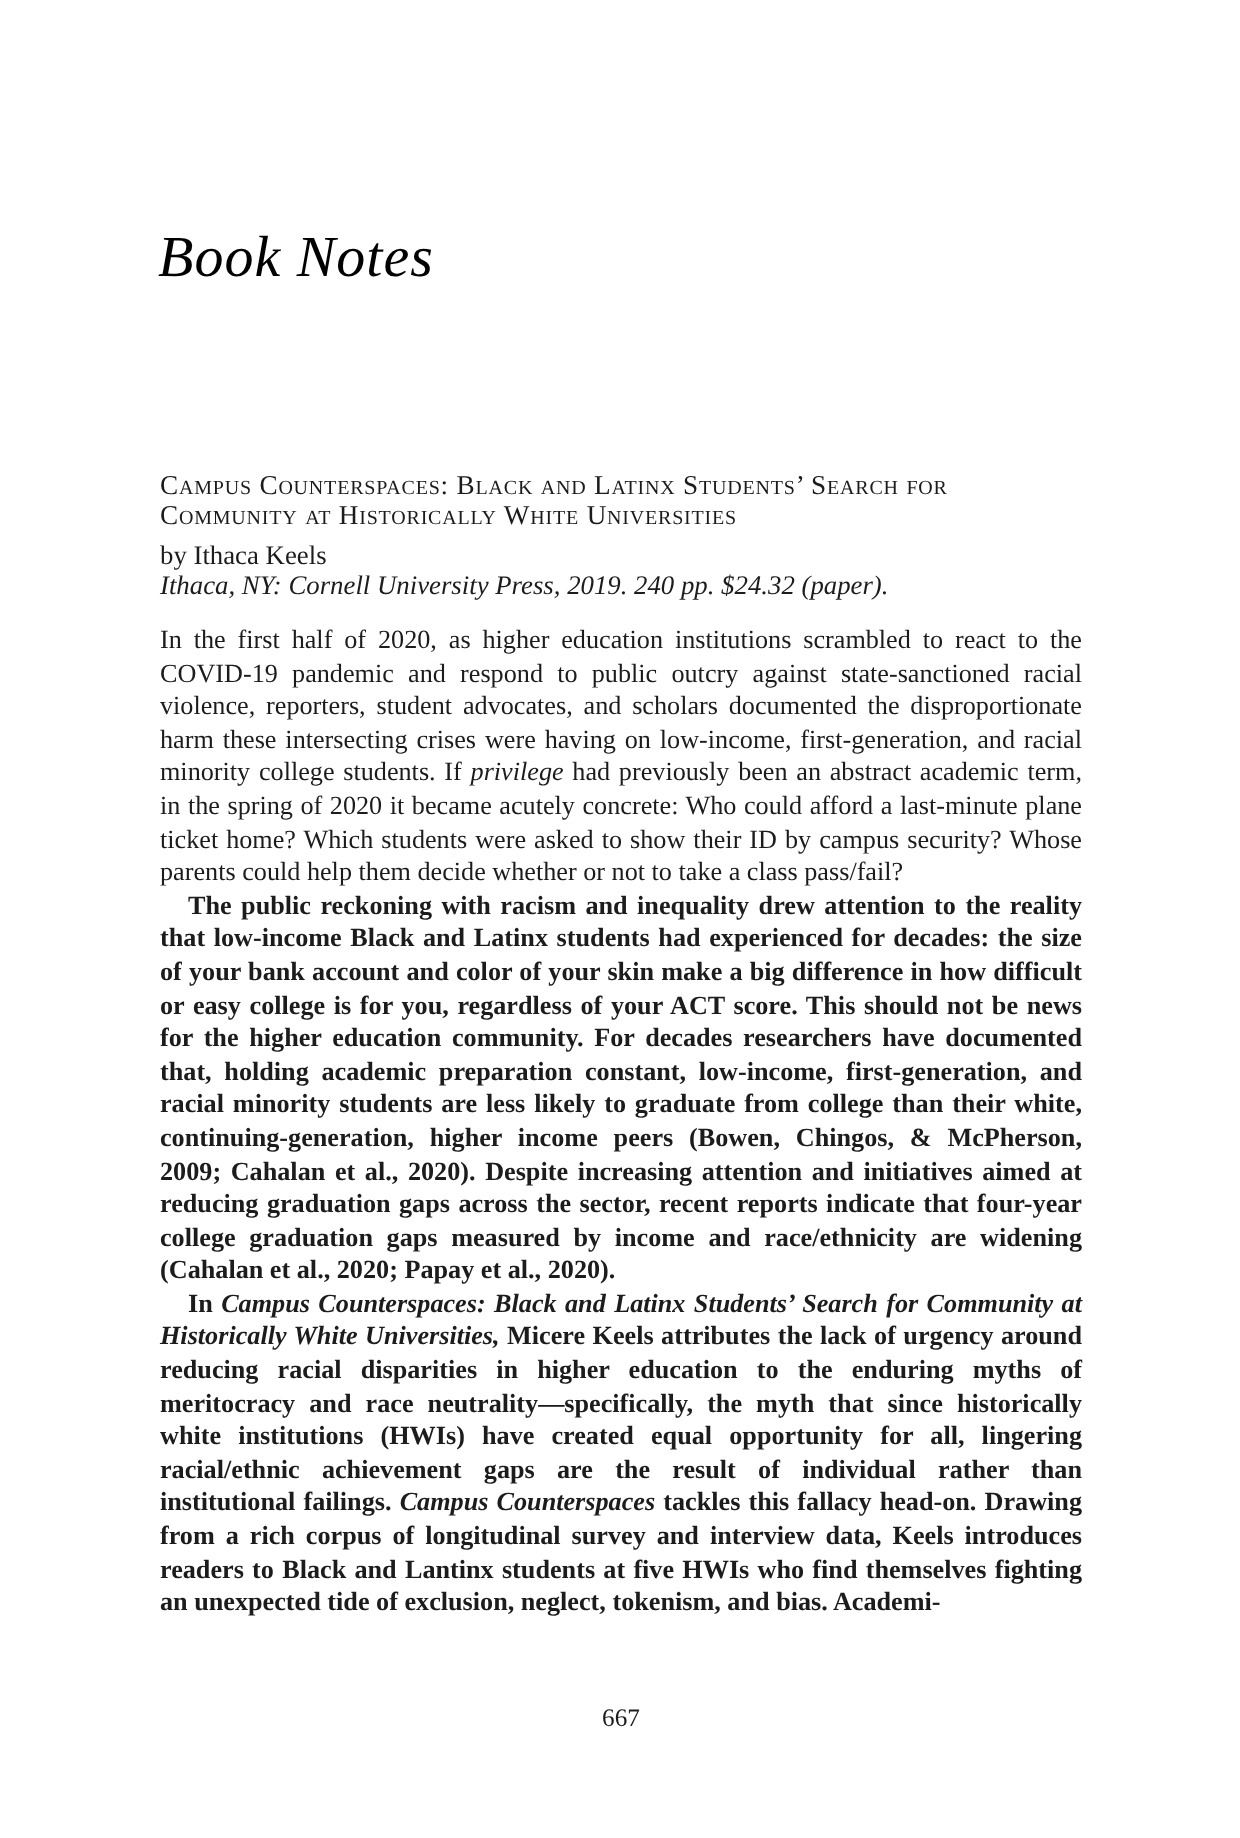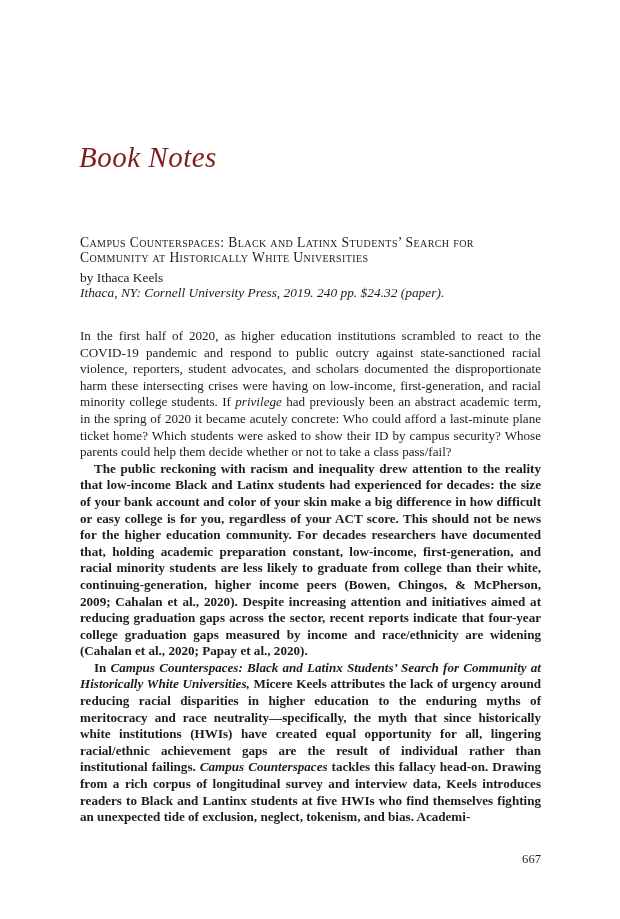--- a/index.html
+++ b/index.html
@@ -18,22 +18,21 @@
     overflow: hidden;
   }
   .book-notes-heading {
     position: absolute;
     left: 79px;
     top: 113px;
     font-size: 29px;
     font-style: italic;
     font-weight: 400;
     letter-spacing: 0.5px;
-    color: #7f1d1d;
-    margin-top: 28px;
+    color: #000000;
   }
   .book-header {
     position: absolute;
     left: 80px;
     top: 236px;
     width: 461px;
   }
   .book-title {
     font-variant: small-caps;
     font-size: 13.6px;
@@ -52,39 +51,38 @@
     font-style: italic;
   }
   .review-body {
     position: absolute;
     left: 80px;
     top: 312px;
     width: 461px;
     font-size: 13.1px;
     line-height: 16.6px;
     text-align: justify;
-    margin-top: 16px;
   }
   .review-body p {
     margin: 0;
     padding: 0;
   }
   .review-body p.indent {
     text-indent: 14px;
     font-weight: bold;
   }
   .review-body em {
     font-style: italic;
   }
   .page-number {
     position: absolute;
     left: 80px;
     top: 852px;
     width: 461px;
-    text-align: right;
+    text-align: center;
     font-size: 12.6px;
     color: #1b1b1b;
   }
 </style>
 </head>
 <body>
 
 <div class="page">
 
   <div class="book-notes-heading">Book Notes</div>

